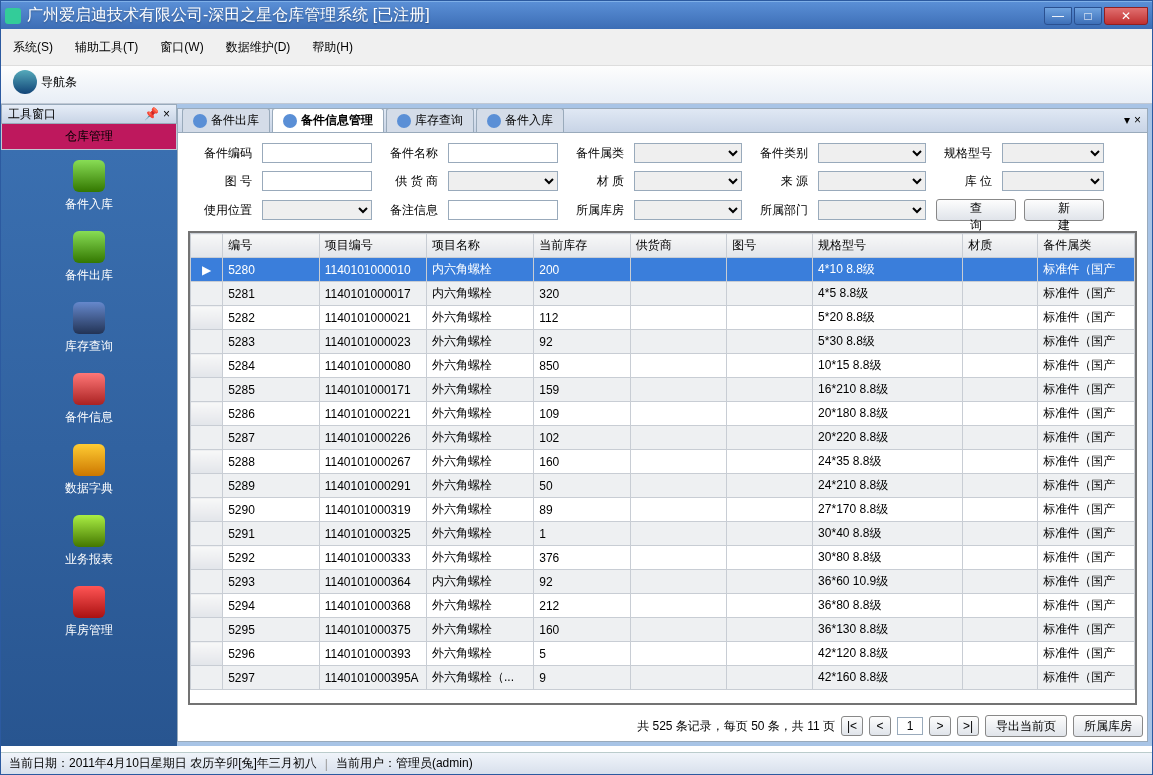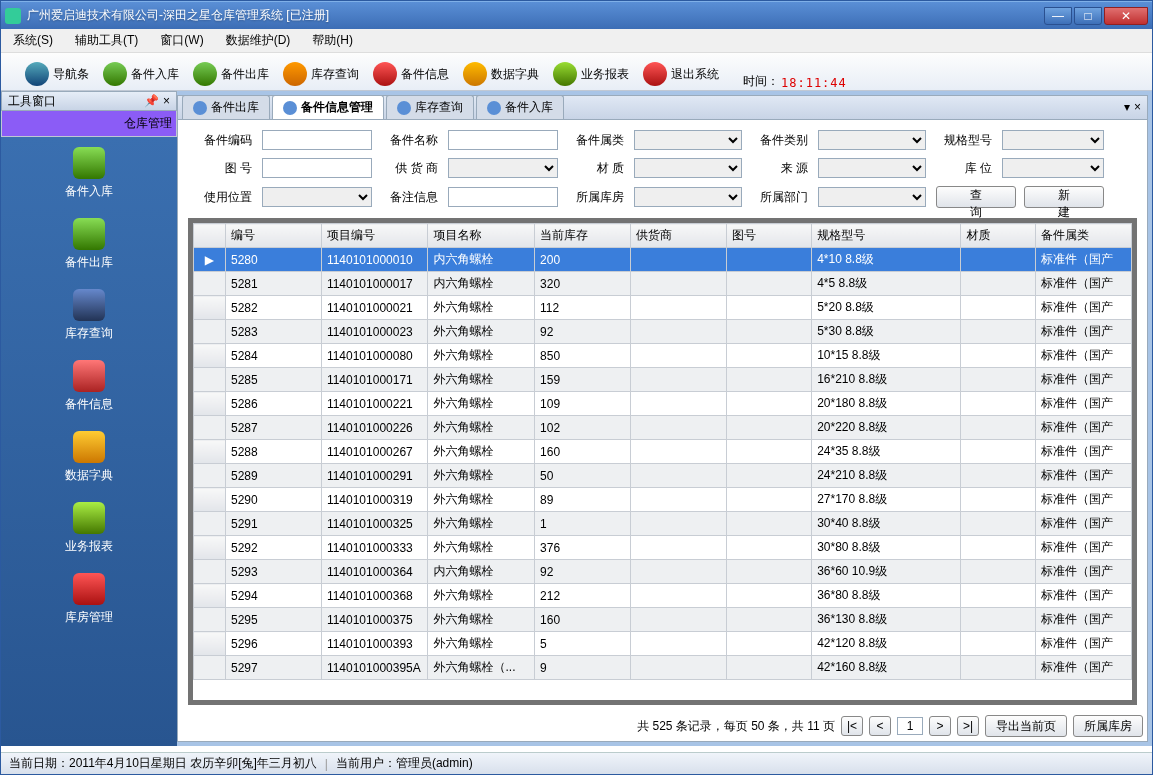--- a/index.html
+++ b/index.html
@@ -1,59 +1,59 @@
 <!DOCTYPE html>
 <html><head>
 <meta charset="utf-8">
 <style>
 * { box-sizing: border-box; margin: 0; padding: 0; font-family: "Microsoft YaHei", "SimSun", sans-serif; font-size: 12px; }
 body { background: #4a7abc; width: 1153px; height: 775px; overflow: hidden; }
 .window { background: #fff; height: 100%; display: flex; flex-direction: column; border: 1px solid #2c5aa0; }
 .titlebar { background: linear-gradient(#5a8fd6, #3c6db5); color: #fff; height: 28px; display: flex; align-items: center; padding: 0 4px; border-top:1px solid #7fb0e8; }
 .titlebar-icon { width: 16px; height: 16px; background: #3c9; border-radius: 3px; margin-right: 6px; }
-.titlebar-text { flex: 1; font-size: 12px; text-shadow: 0 1px 2px rgba(0,0,0,.3); }
+.titlebar-text { flex: 1; font-size: 16px; text-shadow: 0 1px 2px rgba(0,0,0,.3); }
 .winbtns { display: flex; gap:2px; }
 .winbtn { width: 28px; height: 18px; font-size: 12px; color: #fff; display: flex; align-items: center; justify-content: center; border-radius: 0 0 3px 3px; cursor: pointer; }
 .winbtn.min, .winbtn.max { background: linear-gradient(#6fa3e0,#3d6fb8); border:1px solid #2a5090;}
 .winbtn.close { background: linear-gradient(#e17070,#c03030); width: 44px; border:1px solid #902020;}
 
-.menubar { background: #f0f0f0; height: 24px; display: flex; align-items: center; padding: 0 8px; gap: 14px; border-bottom: 1px solid #ddd; }
+.menubar { background: #f0f0f0; height: 37px; display: flex; align-items: center; padding: 0 8px; gap: 14px; border-bottom: 1px solid #ddd; }
 .menuitem { cursor: pointer; padding: 2px 4px; }
 
-.toolbar { background: linear-gradient(#fdfdfd,#e8eef6); height: 38px; display: flex; align-items: flex-end; padding: 0 18px; gap: 2px; border-bottom: 1px solid #c0c8d4; }
+.toolbar { background: linear-gradient(#fdfdfd,#e8eef6); height: 38px; display: flex; align-items: flex-start; padding: 0 6px; gap: 2px; border-bottom: 1px solid #c0c8d4; flex-direction: column; }
 .tbtn { display: flex; align-items: center; gap: 4px; padding: 4px 6px; cursor: pointer; border-radius: 3px; }
 .tbtn .ico { width: 24px; height: 24px; border-radius: 50%; display: flex; align-items: center; justify-content: center; font-size:14px; color:#fff; font-weight:bold;}
 .ico-nav{background:linear-gradient(#5ab,#147);} .ico-in{background:linear-gradient(#7c5,#370);} .ico-out{background:linear-gradient(#7c5,#370);} .ico-srch{background:linear-gradient(#f90,#c60);} .ico-info{background:linear-gradient(#f55,#a11);} .ico-dict{background:linear-gradient(#fb0,#c70);} .ico-rpt{background:linear-gradient(#9d3,#470);} .ico-exit{background:linear-gradient(#f55,#a11);}
 .time-lbl{margin-left:16px;} .time-val{color:#d00;font-weight:normal;font-family:monospace;letter-spacing:1px;}
 
 .body { flex: 1; display: flex; background: #a8c4e6; overflow:hidden; }
 .sidebar { width: 176px; display: flex; flex-direction: column; }
 .sb-title { background: linear-gradient(#e6edf7,#c8d4e6); height: 20px; display: flex; align-items: center; padding: 0 6px; font-size: 11px; border:1px solid #9ab; }
 .sb-title .pin{margin-left:auto; cursor:pointer;}
-.sb-head { background: #8b5cf6; text-align: right; padding: 4px; border:1px solid #c0c8d4; border-top:none;}
+.sb-head { background: #be185d; text-align: center; padding: 4px; border:1px solid #c0c8d4; border-top:none;}
 .sb-body { flex:1; background: linear-gradient(#3a6fb0,#285590); padding: 10px 0; display:flex; flex-direction:column; align-items:center; gap:18px; overflow:auto;}
 .sb-item { display:flex; flex-direction:column; align-items:center; gap:4px; color:#fff; cursor:pointer; width:100%;}
 .sb-item .sico{ width:32px; height:32px; border-radius:6px; display:flex;align-items:center;justify-content:center;font-size:18px;}
 .sico-in{background:linear-gradient(#8d5,#370);} .sico-out{background:linear-gradient(#8d5,#370);} .sico-srch{background:linear-gradient(#68c,#235);} .sico-info{background:linear-gradient(#f77,#a22);} .sico-dict{background:linear-gradient(#fc3,#c70);} .sico-rpt{background:linear-gradient(#ae4,#470);} .sico-wh{background:linear-gradient(#f55,#a11);}
 
 .main { flex: 1; background: #fff; margin: 4px 4px 4px 0; border:1px solid #9ab; display:flex; flex-direction:column; overflow:hidden;}
 .tabs { height: 24px; display: flex; align-items: end; background: linear-gradient(#e0e8f4,#c8d4e6); padding-left: 4px; border-bottom:1px solid #9ab; position:relative;}
 .tab { padding: 3px 10px; background: #d4dce8; border:1px solid #9ab; border-bottom:none; margin-right:2px; border-radius:3px 3px 0 0; cursor:pointer; display:flex;align-items:center;gap:4px;}
 .tab.active { background: #fff; font-weight:bold;justify-content:space-between;}
 .tab-ico{width:14px;height:14px;border-radius:50%;background:#5a8fd6;display:inline-block;}
 .tabs-right{position:absolute;right:6px;top:4px;display:flex;gap:4px;}
 .tabs-right span{cursor:pointer;}
 
 .filter { padding: 10px 14px; display:grid; grid-template-columns: 60px 110px 56px 110px 56px 108px 56px 108px 56px 102px; gap: 8px 10px; align-items:center;}
 .filter label{ text-align:right; }
 .filter input, .filter select { height:20px; border:1px solid #9ab; padding:0 3px; width:100%;}
 .filter .btn { height:22px; border:1px solid #888; background:linear-gradient(#fdfdfd,#e0e4ea); border-radius:3px; cursor:pointer; padding:0 28px;}
 .btn-row{display:flex;gap:8px;justify-content:flex-end;grid-column:9 / 11;}
 
-.grid-wrap{ flex:1; margin:0 10px 6px; border:5px solid #737373; overflow:auto; position:relative;}
+.grid-wrap{ flex:1; margin:0 10px 6px; border:2px solid #737373; overflow:auto; position:relative;}
 table{ border-collapse:collapse; width:100%; table-layout:fixed;}
 th,td{ border:1px solid #c8cdd4; padding:3px 5px; text-align:left; height:22px; overflow:hidden; white-space:nowrap;}
 th{ background:linear-gradient(#f8f8f8,#e2e5ea); font-weight:normal; position:sticky; top:0;}
 .rowsel{width:30px;background:linear-gradient(#f8f8f8,#e2e5ea);text-align:center;}
 tr.selected td{ background:#3a7edb; color:#fff;}
 tr.alt td{ background:#eef0f2;}
 tr.selected td{ background:#3a7edb !important; color:#fff;}
 
 .pager{ height:30px; display:flex; align-items:center; justify-content:flex-end; gap:6px; padding:0 4px;}
 .pager .pbtn{ width:22px;height:20px;border:1px solid #888;background:linear-gradient(#fdfdfd,#e0e4ea);border-radius:3px;cursor:pointer;display:flex;align-items:center;justify-content:center;}

